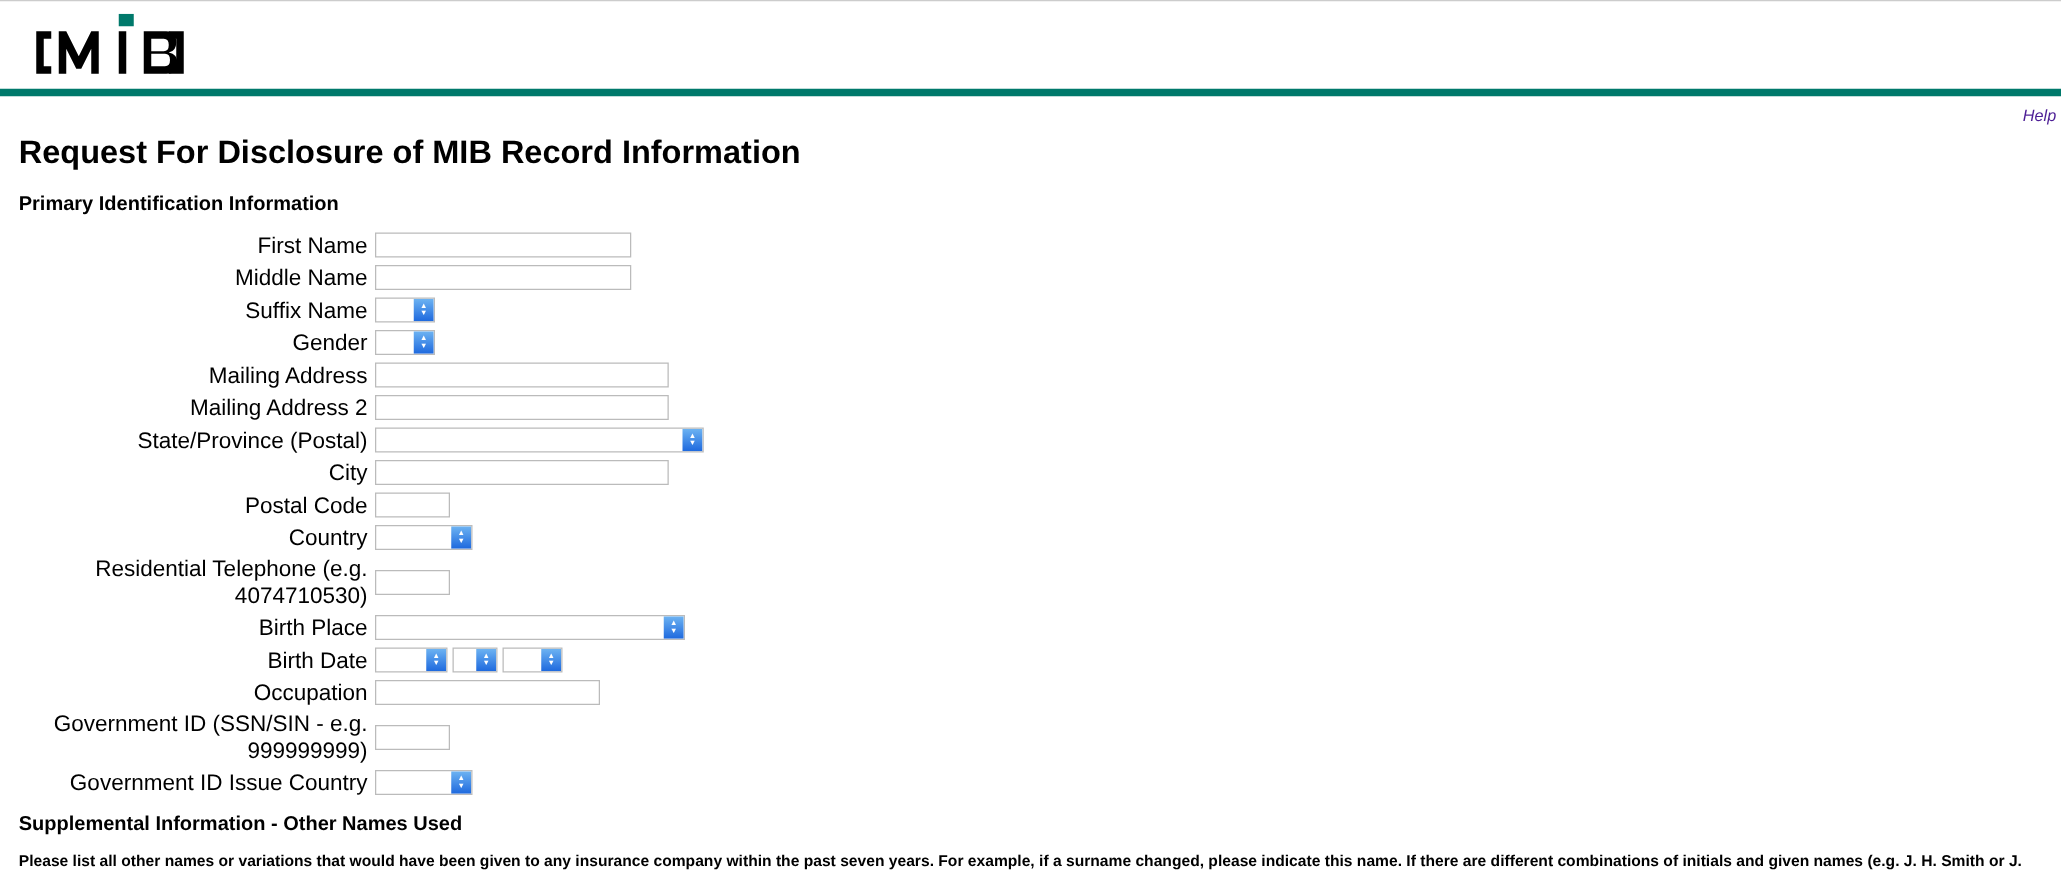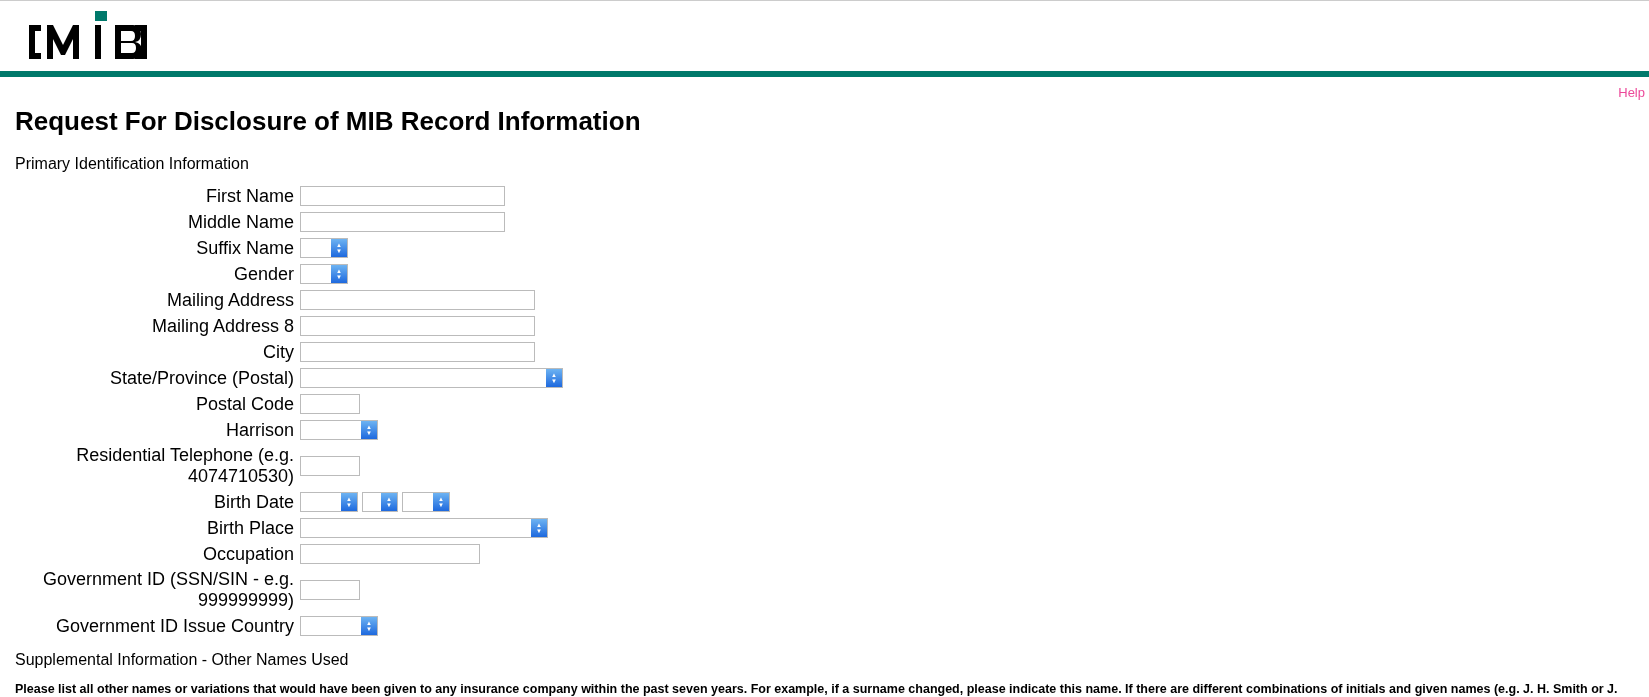--- a/index.html
+++ b/index.html
@@ -27,34 +27,35 @@
       height: 6px;
       background: #00796b;
       width: 100%;
     }
     .help-row {
       text-align: right;
       padding: 8px 4px 0 0;
       font-size: 13px;
     }
     .help-row a {
-      color: #ec4899;
+      color: #4c1d95;
       text-decoration: none;
+      font-style: italic;
     }
     .content {
       padding: 0 15px 15px 15px;
     }
     h1.page-title {
       font-size: 26px;
       font-weight: bold;
       margin: 6px 0 18px 0;
     }
     h2.section-title {
       font-size: 16px;
-      font-weight: normal;
+      font-weight: bold;
       margin: 14px 0 12px 0;
     }
     .form-row {
       display: flex;
       align-items: center;
       margin-bottom: 4px;
       min-height: 22px;
     }
     .form-label {
       width: 285px;
@@ -187,96 +188,96 @@
   </div>
 
   <div class="form-row">
     <div class="form-label">Mailing Address</div>
     <div class="form-field">
         <input type="text" class="w-addr" value="" style="">
       </div>
   </div>
 
   <div class="form-row">
-    <div class="form-label">Mailing Address 8</div>
+    <div class="form-label">Mailing Address 2</div>
     <div class="form-field">
         <input type="text" class="w-addr" value="" style="">
       </div>
   </div>
 
   <div class="form-row">
+    <div class="form-label">State/Province (Postal)</div>
+    <div class="form-field">
+      <div class="select-wrap sw-lg">
+        <span class="value"></span>
+          <span class="caret"></span>
+      </div>
+    </div>
+  </div>
+
+  <div class="form-row">
     <div class="form-label">City</div>
     <div class="form-field">
         <input type="text" class="w-addr" value="" style="">
       </div>
   </div>
 
   <div class="form-row">
-    <div class="form-label">State/Province (Postal)</div>
-    <div class="form-field">
-      <div class="select-wrap sw-lg">
-        <span class="value"></span>
-          <span class="caret"></span>
-      </div>
-    </div>
-  </div>
-
-  <div class="form-row">
     <div class="form-label">Postal Code</div>
     <div class="form-field">
         <input type="text" class="w-short" value="" style="">
       </div>
   </div>
 
   <div class="form-row">
-    <div class="form-label">Harrison</div>
+    <div class="form-label">Country</div>
     <div class="form-field">
       <div class="select-wrap sw-sm">
         <span class="value"></span>
           <span class="caret"></span>
       </div>
     </div>
   </div>
 
   <div class="form-row">
     <div class="form-label">Residential Telephone (e.g. 4074710530)</div>
     <div class="form-field">
         <input type="text" class="w-short" value="" style="">
       </div>
   </div>
 
   <div class="form-row">
+    <div class="form-label">Birth Place</div>
+    <div class="form-field">
+      <div class="select-wrap sw-md">
+        <span class="value"></span>
+          <span class="caret"></span>
+      </div>
+    </div>
+  </div>
+
+  <div class="form-row">
     <div class="form-label">Birth Date</div>
     <div class="form-field">
       <div class="select-wrap sw-xs">
         <span class="value" style="min-width:40px"></span>
           <span class="caret"></span>
       </div>
       <div class="select-wrap sw-xs">
         <span class="value" style="min-width:18px"></span>
           <span class="caret"></span>
       </div>
       <div class="select-wrap sw-xs">
         <span class="value" style="min-width:30px"></span>
           <span class="caret"></span>
       </div>
     </div>
   </div>
 
   <div class="form-row">
-    <div class="form-label">Birth Place</div>
-    <div class="form-field">
-      <div class="select-wrap sw-md">
-        <span class="value"></span>
-          <span class="caret"></span>
-      </div>
-    </div>
-  </div>
-
-  <div class="form-row">
     <div class="form-label">Occupation</div>
     <div class="form-field">
         <input type="text" class="w-med" value="" style="">
       </div>
   </div>
 
   <div class="form-row">
     <div class="form-label">Government ID (SSN/SIN - e.g. 999999999)</div>
     <div class="form-field">
         <input type="text" class="w-short" value="" style="">

